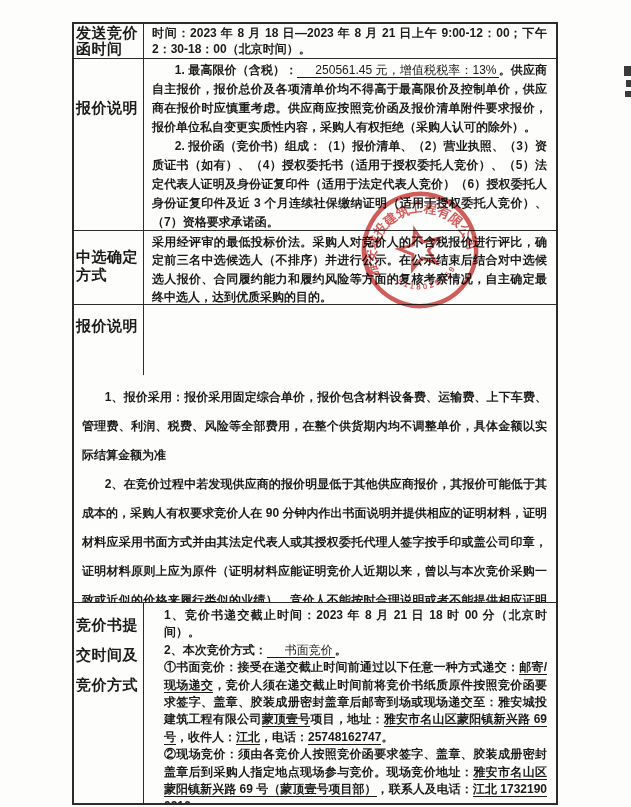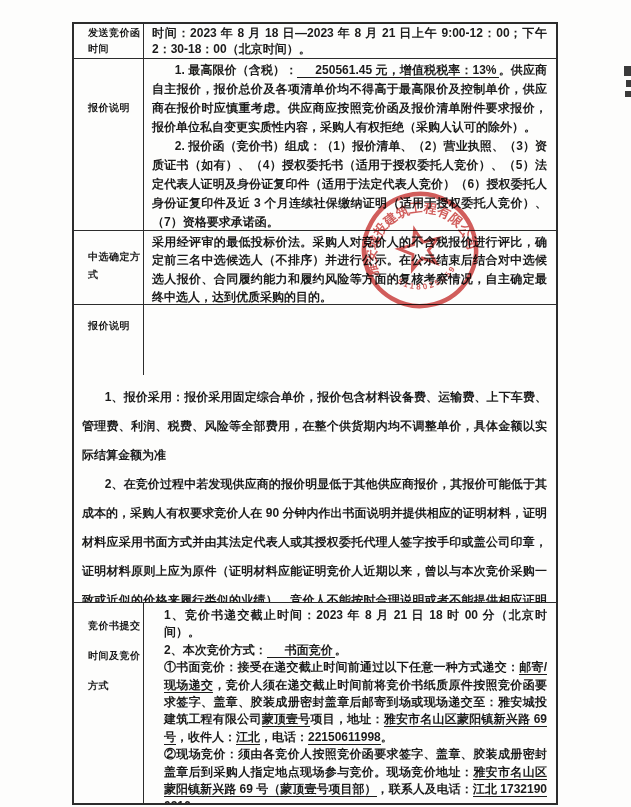--- a/index.html
+++ b/index.html
@@ -11,22 +11,22 @@
     color:#1b1b1b;
   }
   .doc-table {
     position:absolute; left:72px; top:22px; width:486px;
     border:2px solid #2c2c2c; background:transparent;
   }
   .row { display:flex; }
   .row + .row { border-top:1.5px solid #2c2c2c; }
   .hcell {
     flex:0 0 70px; width:70px; border-right:1.5px solid #2c2c2c;
-    font-weight:700; font-size:10px; line-height:17.5px;
-    padding:2px 2px 0 14px; letter-spacing:.5px; word-break:break-all;
+    font-weight:700; font-size:15px; line-height:17.5px;
+    padding:2px 2px 0 2px; letter-spacing:.5px; word-break:break-all;
   }
   .ccell {
     flex:1; padding:2px 9px 0 8px; overflow:hidden;
     font-size:12px; font-weight:600; text-align:justify;
     line-height:19px; word-break:break-all;
   }
   .r1 { height:34px; }
   .r2 { height:172px; }
   .r3 { height:74px; }
   .r4 { height:298px;flex-direction:column; }
@@ -35,21 +35,21 @@
   .r1 .ccell { line-height:16px; padding-top:1px; }
   .r2 .hcell { padding-top:40px; }
   .r3 .hcell { padding-top:17px; }
   .r3 .ccell { line-height:18.4px; }
   .r4 .hcell { padding-top:12px; }
   .r4 .ccell { line-height:29px; padding-top:8px; }
   .r5 .hcell { padding-top:9px; line-height:30px;font-family:Liberation Mono, monospace; }
   .r5 .ccell { line-height:17.4px; padding-top:4px; font-size:12px;margin-left:12px; }
   .ind { text-indent:1.9em; }
   .u { border-bottom:1.3px solid #1b1b1b; }
-  .price { font-weight:700; padding-left:18px; padding-right:2px; }
+  .price { font-weight:400; padding-left:18px; padding-right:2px; }
   .stamp {
     position:absolute; left:359px; top:189px; width:122px; height:122px;
     transform:rotate(-15deg); opacity:.82; mix-blend-mode:multiply;
     pointer-events:none;
   }
   .edge-marks { position:absolute; left:620px; top:66px; width:11px; height:36px; }
   .edge-marks i { display:block; background:#3a3a3a; margin:0 0 4px auto; }
   .em1 { width:7px; height:10px; }
   .em2 { width:5px; height:7px; }
   .em3 { width:6px; height:6px; }
@@ -90,21 +90,21 @@
         <p class="ind">1、报价采用：报价采用固定综合单价，报价包含材料设备费、运输费、上下车费、管理费、利润、税费、风险等全部费用，在整个供货期内均不调整单价，具体金额以实际结算金额为准</p>
         <p class="ind">2、在竞价过程中若发现供应商的报价明显低于其他供应商报价，其报价可能低于其成本的，采购人有权要求竞价人在 90 分钟内作出书面说明并提供相应的证明材料，证明材料应采用书面方式并由其法定代表人或其授权委托代理人签字按手印或盖公司印章，证明材料原则上应为原件（证明材料应能证明竞价人近期以来，曾以与本次竞价采购一致或近似的价格来履行类似的业绩）。竞价人不能按时合理说明或者不能提供相应证明材料的，由评比小组认定该竞价人以低于成本报价竞标，其报价作无效处理，并有权将该竞价人列入采购人黑名单。</p>
       </div>
     </div>
 
     <div class="row r5">
       <div class="hcell">竞价书提交时间及竞价方式</div>
       <div class="ccell">
         <p>1、竞价书递交截止时间：2023 年 8 月 21 日 18 时 00 分（北京时间）。</p>
         <p><span>2、本次竞价方式：</span><span class="u price">书面竞价</span><span>。</span></p>
-        <p><span>①书面竞价：接受在递交截止时间前通过以下任意一种方式递交：</span><span class="u">邮寄/现场递交</span><span>，竞价人须在递交截止时间前将竞价书纸质原件按照竞价函要求签字、盖章、胶装成册密封盖章后邮寄到场或现场递交至：雅安城投建筑工程有限公司</span><span class="u">蒙顶壹号</span><span>项目，地址：</span><span class="u">雅安市名山区蒙阳镇新兴路 69 号</span><span>，收件人：</span><span class="u">江北</span><span>，电话：</span><span class="u">22150611998</span><span>。</span></p>
+        <p><span>①书面竞价：接受在递交截止时间前通过以下任意一种方式递交：</span><span class="u">邮寄/现场递交</span><span>，竞价人须在递交截止时间前将竞价书纸质原件按照竞价函要求签字、盖章、胶装成册密封盖章后邮寄到场或现场递交至：雅安城投建筑工程有限公司</span><span class="u">蒙顶壹号</span><span>项目，地址：</span><span class="u">雅安市名山区蒙阳镇新兴路 69 号</span><span>，收件人：</span><span class="u">江北</span><span>，电话：</span><span class="u">25748162747</span><span>。</span></p>
         <p><span>②现场竞价：须由各竞价人按照竞价函要求签字、盖章、胶装成册密封盖章后到采购人指定地点现场参与竞价。现场竞价地址：</span><span class="u">雅安市名山区蒙阳镇新兴路 69 号（蒙顶壹号项目部）</span><span>，联系人及电话：</span><span class="u">江北 17321900216</span><span>。</span></p>
 
       </div>
     </div>
 
   </div>
 
   <svg class="stamp" viewBox="0 0 122 122" xmlns="http://www.w3.org/2000/svg">
     <g fill="none" stroke="#c93a38">
       <circle cx="61" cy="61" r="56" stroke-width="4.5"></circle>

